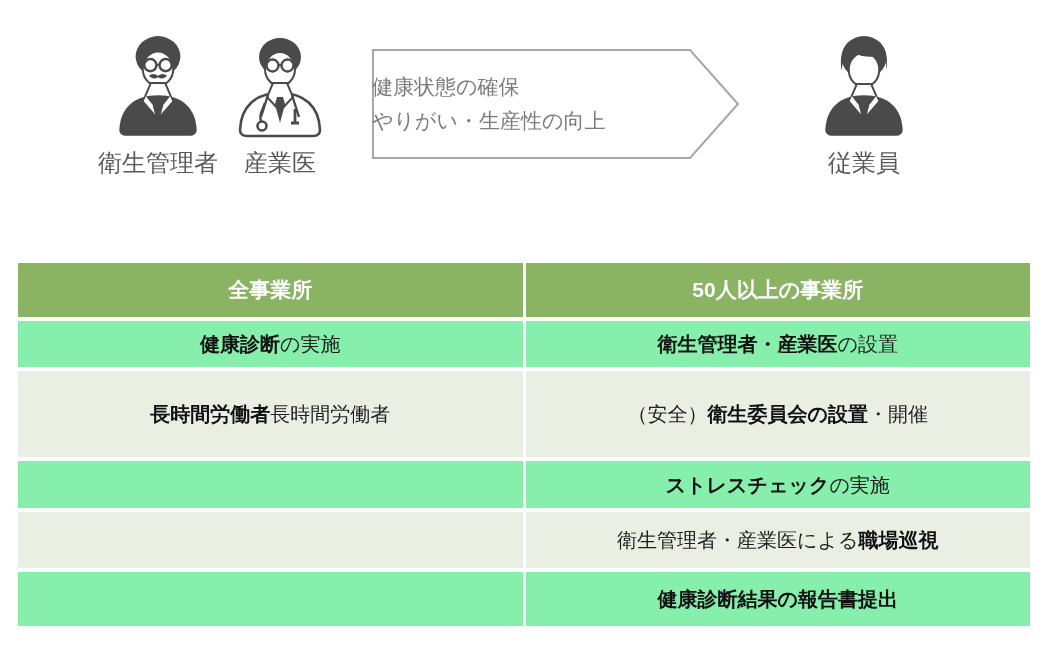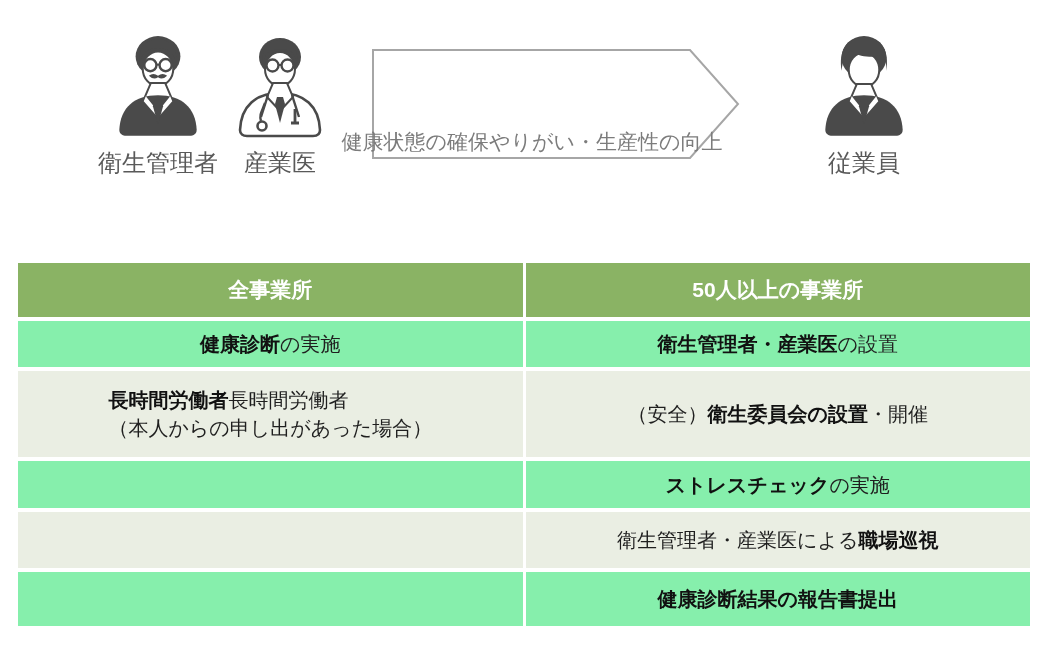--- a/index.html
+++ b/index.html
@@ -12,21 +12,21 @@
   .person svg { display:block; }
   .person figcaption { margin-top:3px; font-size:24px; color:#595959; white-space:nowrap; }
   .person-1 { left:106px; width:104px; }
   .person-2 { left:232px; width:96px; }
   .person-3 { left:812px; width:104px; }
 
   .banner { position:absolute; left:372px; top:49px; width:368px; height:110px; }
   .banner svg { position:absolute; left:0; top:0; }
   .banner .banner-text {
     position:absolute; left:0; top:0; width:320px; height:110px;
-    display:flex; flex-direction:row; justify-content:center; align-items:flex-end;
+    display:flex; flex-direction:column; justify-content:center; align-items:flex-start;
     color:#7c7c7c; font-size:21px; line-height:1.6; text-align:center; white-space:nowrap;
   }
 
   
   .law-table {
     position:absolute; left:18px; top:263px; width:1012px;
     display:grid; grid-template-columns:1fr 1fr;
     grid-template-rows:54px 46px 86px 47px 56px 54px;
     column-gap:3px; row-gap:4px; background:#fff;
   }
@@ -109,21 +109,21 @@
     <div class="cell th">50人以上の事業所</div>
 
     <div class="cell row-dark">
         <span><b>健康診断</b><span>の実施</span></span>
       </div>
     <div class="cell row-dark">
         <span><b>衛生管理者・産業医</b><span>の設置</span></span>
       </div>
 
     <div class="cell row-light">
-        <span><b>長時間労働者</b><span>長時間労働者</span><br><span>（本人からの申し出があった場合）</span></span>
+        <span><b>長時間労働者</b><span>長時間労働者</span><br></span>
       </div>
     <div class="cell row-light">
         <span><span>（安全）</span><b>衛生委員会の設置</b><span>・開催</span></span>
       </div>
 
     <div class="cell row-dark">
         <span></span>
       </div>
     <div class="cell row-dark">
         <span><b>ストレスチェック</b><span>の実施</span></span>

